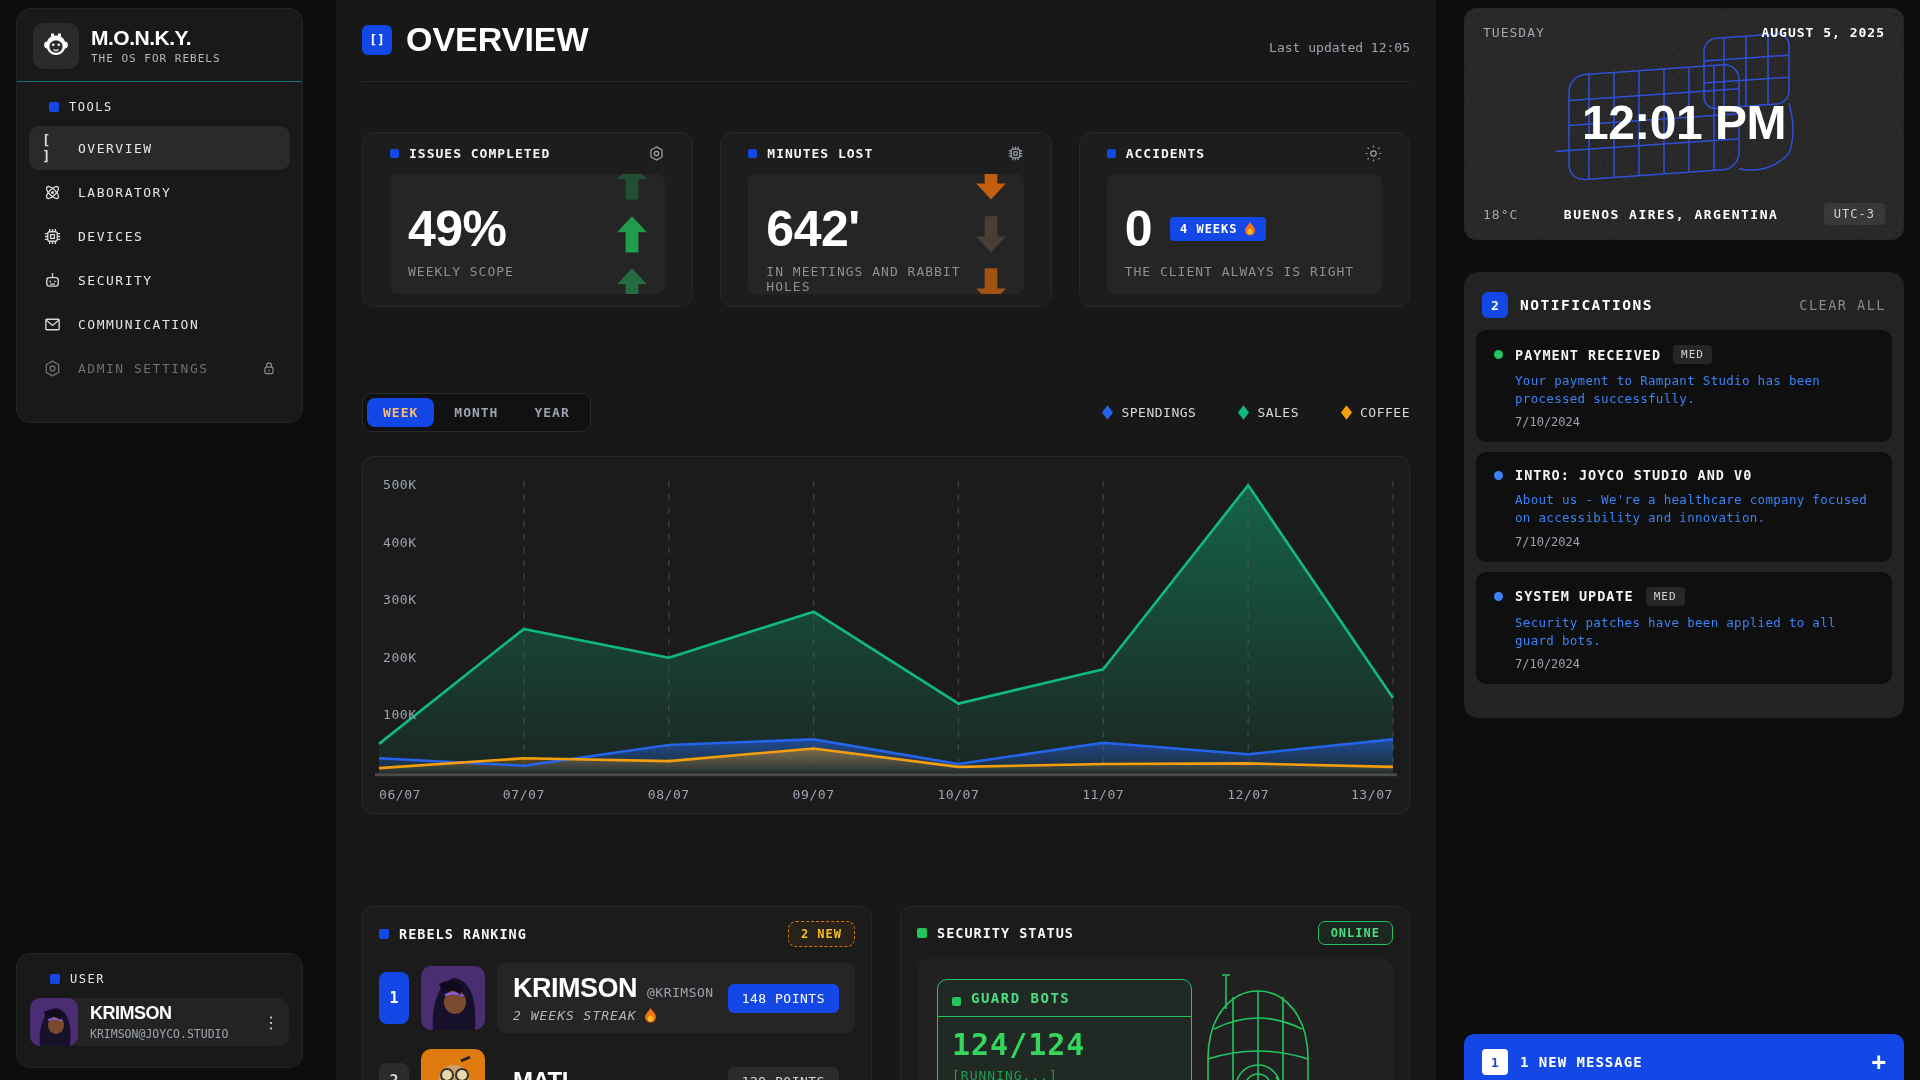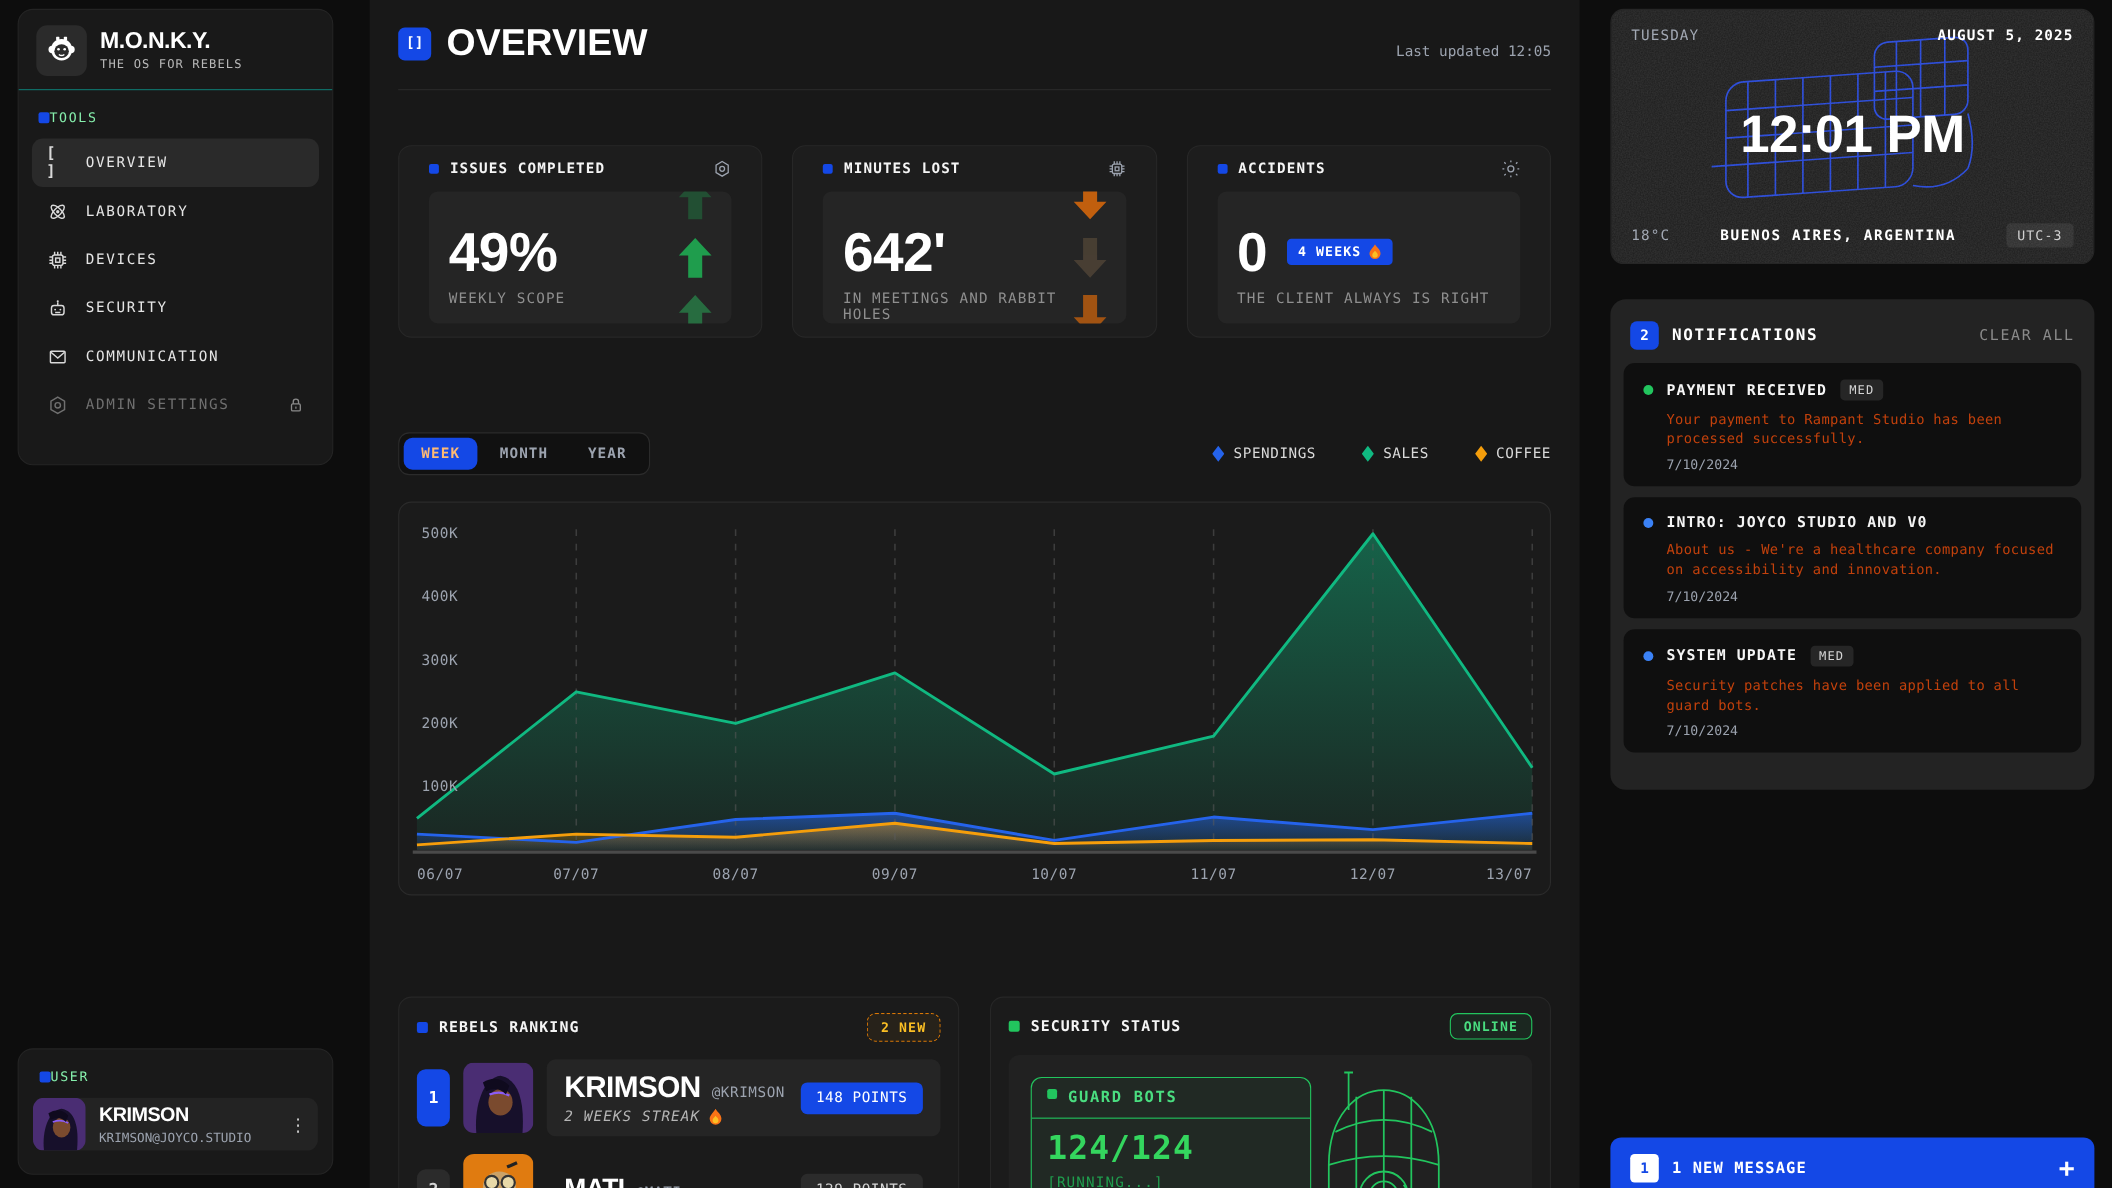--- a/index.html
+++ b/index.html
@@ -14,22 +14,22 @@
   svg { display:block; }
 
   
   .sidebar { position:absolute; left:16px; top:8px; width:287px; height:415px;
     background:#191919; border-radius:14px; border:1px solid #242424; }
   .logo-row { display:flex; align-items:center; gap:12px; padding:14px 16px 12px; border-bottom:1px solid #0f766e; }
   .logo-tile { width:46px; height:46px; background:#2b2b2b; border-radius:10px; display:flex; align-items:center; justify-content:center; }
   .logo-title { font-size:21px; line-height:1.05; color:#fff; }
   .logo-sub { font-size:11px; color:#b8b8b8; letter-spacing:1px; margin-top:3px; }
   .nav { padding:10px 12px; }
-  .section-label { display:flex; align-items:center; font-size:12px; letter-spacing:1.5px;
-    color:#86efac; margin:8px 6px 12px; }
+  .section-label { display:flex; align-items:center; gap:10px; font-size:12px; letter-spacing:1.5px;
+    color:#e5e5e5; margin:8px 20px 12px; }
   .nav-item { display:flex; align-items:center; gap:16px; height:44px; padding:0 13px; border-radius:10px;
     font-size:13px; letter-spacing:1.5px; color:#e5e5e5; cursor:pointer; }
   .nav-item.active { background:#2a2a2a; }
   .nav-item .nicon { width:20px; color:#d9d9d9; display:flex; justify-content:center; }
   .nav-item.disabled { color:#6f6f6f; }
   .nav-item.disabled .nicon { color:#6f6f6f; }
   .bracket-icon { color:#2563eb; font-weight:bold; font-size:14px; letter-spacing:1px; }
   .nav-item .lock { margin-left:auto; color:#8a8a8a; }
 
   
@@ -97,21 +97,21 @@
   .rank-texts { flex:1; }
   .rank-name-line { display:flex; align-items:baseline; gap:10px; }
   .rank-name { font-size:27px; color:#fff; }
   .rank-handle { font-size:13px; color:#9ca3af; letter-spacing:0.5px; }
   .rank-streak { display:flex; align-items:center; gap:7px; font-size:13px; font-style:italic; color:#b5b5b5; letter-spacing:1px; margin-top:4px; }
   .points { background:#2b2b2b; color:#d4d4d4; border-radius:6px; font-size:13px; letter-spacing:0.5px; padding:7px 14px; flex:none; }
   .rank-row.first .points { background:#1448e6; color:#fff; }
 
   .sec-body { position:relative; margin-top:14px; background:#212121; border-radius:10px; height:330px; padding:20px; overflow:hidden; }
   .green-box { width:255px; border:1.5px solid #22c55e; border-radius:10px; background:rgba(34,197,94,0.05); }
-  .green-box .gb-head { display:flex; align-items:flex-start; gap:10px; padding:10px 14px; border-bottom:1.5px solid #22c55e;
+  .green-box .gb-head { display:flex; align-items:flex-end; gap:10px; padding:10px 14px; border-bottom:1.5px solid #22c55e;
     color:#4ade80; font-size:14px; font-weight:bold; letter-spacing:1.5px; }
   .green-box .gb-head .sq { width:9px; height:9px; }
   .gb-body { padding:10px 14px 12px; }
   .gb-value { font-size:30px; font-weight:bold; color:#34d65e; letter-spacing:1px; }
   .gb-status { font-size:13px; color:#1f9d4d; margin-top:6px; letter-spacing:1px; }
   .robot { position:absolute; right:55px; top:10px; }
 
   
   .clock-card { position:absolute; left:1464px; top:8px; width:440px; height:232px; background:#1d1d1d;
     border-radius:12px; border:1px solid #262626; padding:16px 18px; overflow:hidden; }
@@ -135,21 +135,21 @@
   .notif-title { font-size:14.5px; font-weight:bold; letter-spacing:1.5px; color:#fff; }
   .clear-all { margin-left:auto; font-size:13.5px; letter-spacing:1.5px; color:#8a8a8a; cursor:pointer; }
   .notif-card { background:#0f0f0f; border-radius:10px; padding:15px 18px 13px; margin-bottom:10px; cursor:pointer; }
   .notif-row1 { display:flex; align-items:center; gap:12px; }
   .dot { width:9px; height:9px; border-radius:50%; flex:none; }
   .dot-green { background:#22c55e; }
   .dot-blue { background:#3b82f6; }
   .notif-card-title { font-size:13.5px; font-weight:bold; letter-spacing:1px; color:#f5f5f5; }
   .med-badge { background:#262626; color:#d4d4d4; border-radius:4px; font-size:11px; padding:3px 8px; letter-spacing:1px; }
   .med-badge:empty { display:none; }
-  .notif-body { font-size:12.5px; line-height:1.45; color:#c2410c; margin:8px 0 0 21px; letter-spacing:0.3px; }
+  .notif-body { font-size:12.5px; line-height:1.45; color:#3b82f6; margin:8px 0 0 21px; letter-spacing:0.3px; }
   .notif-date { font-size:12px; color:#9ca3af; margin:7px 0 0 21px; }
   .show-all { text-align:center; font-size:14px; font-weight:bold; letter-spacing:1.5px; color:#fff; padding:14px 0 6px; cursor:pointer; }
 
   .msg-banner { position:absolute; left:1464px; top:1034px; width:440px; height:56px; background:#1448e6; border-radius:10px;
     display:flex; align-items:center; padding:0 18px; gap:12px; cursor:pointer; }
   .msg-count { width:26px; height:26px; background:#fff; color:#1448e6; border-radius:4px; font-size:13px; font-weight:bold;
     display:flex; align-items:center; justify-content:center; }
   .msg-text { font-size:14px; font-weight:bold; letter-spacing:1px; color:#fff; }
   .msg-plus { margin-left:auto; color:#fff; font-size:24px; font-weight:bold; }
 </style>

